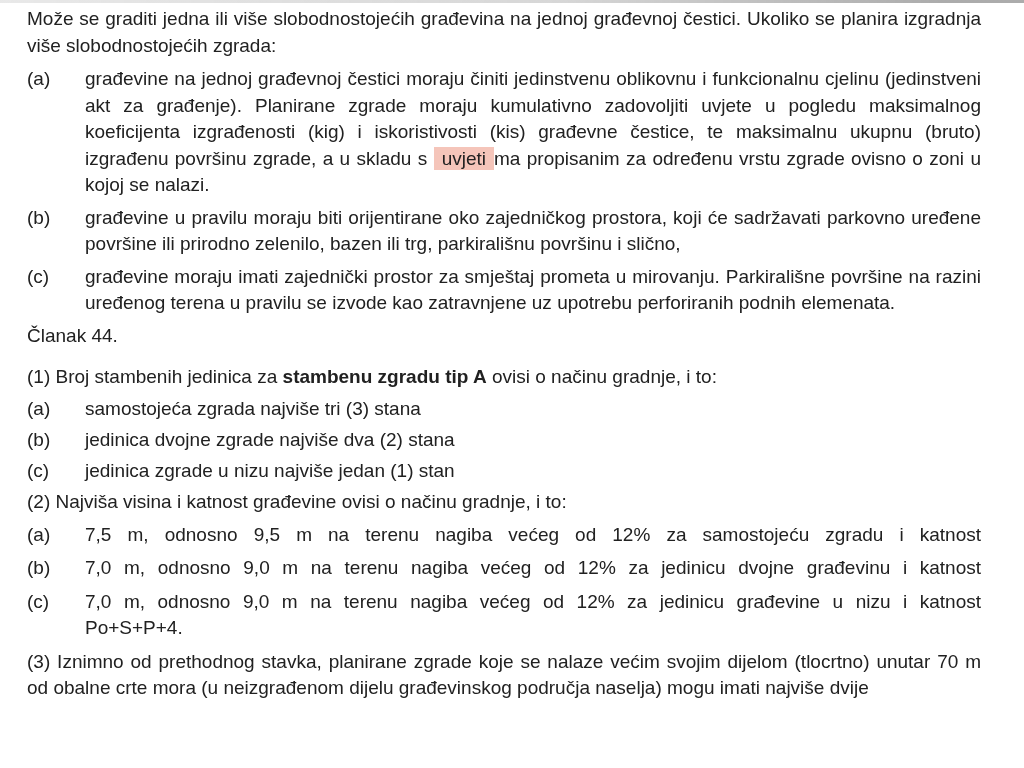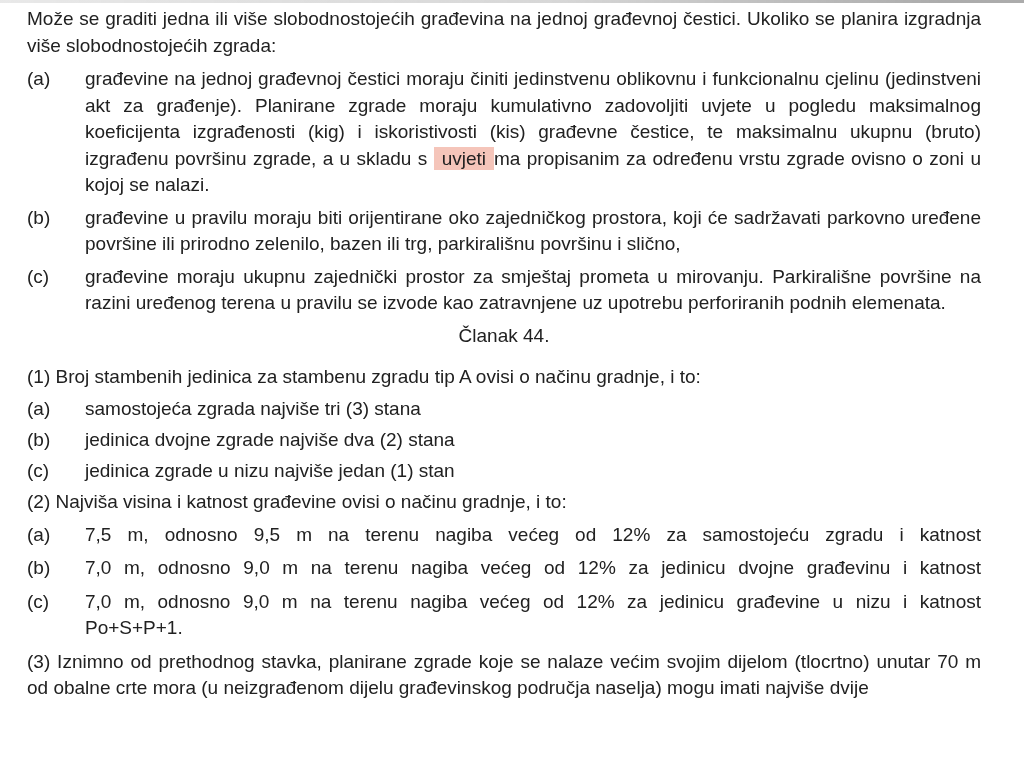--- a/index.html
+++ b/index.html
@@ -19,22 +19,22 @@
   .scan-edge {
     position: absolute; top: 0; left: 0; width: 1024px; height: 3px;
     background: linear-gradient(90deg, rgba(130,130,130,.18), rgba(110,110,110,.28) 55%, rgba(70,70,70,.45) 92%);
     pointer-events: none;
   }
   p, h2, .item { margin: 0; padding: 0; }
   .justify { text-align: justify; }
   .stretch { text-align: justify; text-align-last: justify; }
   .item { position: relative; padding-left: 58px; }
   .marker { position: absolute; left: 0; top: 0; }
-  .heading { text-align: center; font-weight: normal; font-size: 19px; }
-  .b { font-weight: normal; }
+  .heading { text-align: left; font-weight: normal; font-size: 19px; }
+  .b { font-weight: bold; }
   mark.hl { background: var(--highlight, #f5c5ba); color: inherit; padding: 1px 8px; }
   .mt45 { margin-top: 4.5px; }
   .mt5  { margin-top: 5px; }
   .mt6  { margin-top: 6px; }
   .mt7  { margin-top: 7px; }
   .mt15 { margin-top: 15px; }
 </style>
 </head>
 <body>
 
@@ -48,21 +48,21 @@
     <div class="justify"><span>građevine na jednoj građevnoj čestici moraju činiti jedinstvenu oblikovnu i funkcionalnu cjelinu (jedinstveni akt za građenje). Planirane zgrade moraju kumulativno zadovoljiti uvjete u pogledu maksimalnog koeficijenta izgrađenosti (kig) i iskoristivosti (kis) građevne čestice, te maksimalnu ukupnu (bruto) izgrađenu površinu zgrade, a u skladu s </span><mark class="hl">uvjeti</mark><span>ma propisanim za određenu vrstu zgrade ovisno o zoni u kojoj se nalazi.</span></div>
   </div>
 
   <div class="item mt6">
     <span class="marker">(b)</span>
     <div class="justify">građevine u pravilu moraju biti orijentirane oko zajedničkog prostora, koji će sadržavati parkovno uređene površine ili prirodno zelenilo, bazen ili trg, parkirališnu površinu i slično,</div>
   </div>
 
   <div class="item mt6">
     <span class="marker">(c)</span>
-    <div class="justify">građevine moraju ukupnu zajednički prostor za smještaj prometa u mirovanju. Parkirališne površine na razini uređenog terena u pravilu se izvode kao zatravnjene uz upotrebu perforiranih podnih elemenata.</div>
+    <div class="justify">građevine moraju imati zajednički prostor za smještaj prometa u mirovanju. Parkirališne površine na razini uređenog terena u pravilu se izvode kao zatravnjene uz upotrebu perforiranih podnih elemenata.</div>
   </div>
 
   <h2 class="heading mt6">Članak 44.</h2>
 
   <p class="mt15"><span>(1) Broj stambenih jedinica za </span><span class="b">stambenu zgradu tip A</span><span> ovisi o načinu gradnje, i to:</span></p>
 
   <div class="item mt5">
     <span class="marker">(a)</span>
     <div>samostojeća zgrada najviše tri (3) stana</div>
   </div>
@@ -85,17 +85,17 @@
   </div>
 
   <div class="item mt7">
     <span class="marker">(b)</span>
     <div class="stretch">7,0 m, odnosno 9,0 m na terenu nagiba većeg od 12% za jedinicu dvojne građevinu i katnost</div>
   </div>
 
   <div class="item mt7">
     <span class="marker">(c)</span>
     <div class="stretch">7,0 m, odnosno 9,0 m na terenu nagiba većeg od 12% za jedinicu građevine u nizu i katnost</div>
-    <div>Po+S+P+1.</div>
+    <div>Po+S+P+4.</div>
   </div>
 
   <p class="justify mt7">(3) Iznimno od prethodnog stavka, planirane zgrade koje se nalaze većim svojim dijelom (tlocrtno) unutar 70 m od obalne crte mora (u neizgrađenom dijelu građevinskog područja naselja) mogu imati najviše dvije</p>
 </div>
 
 </body></html>

